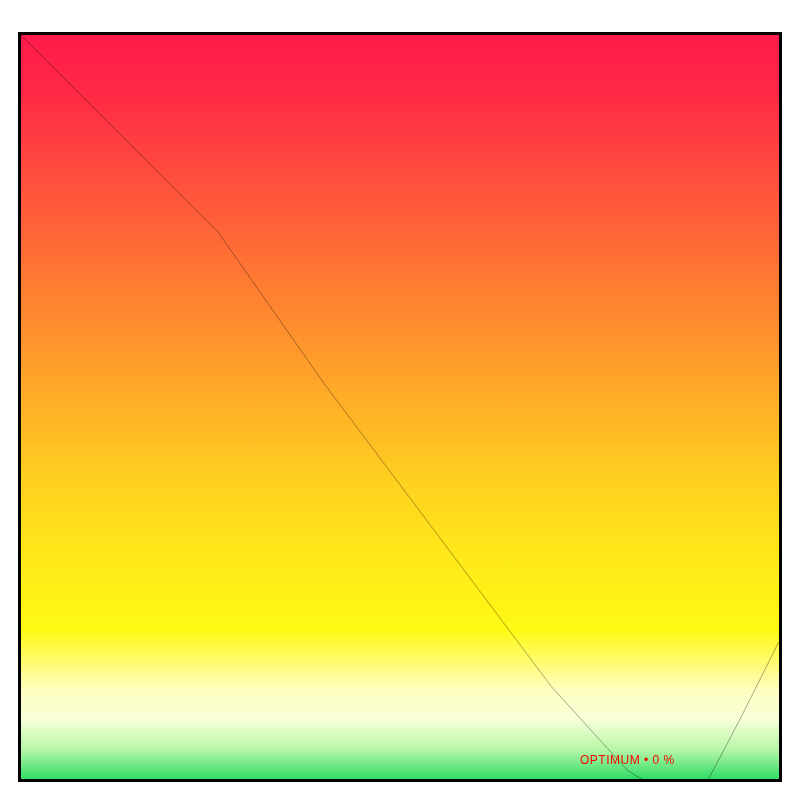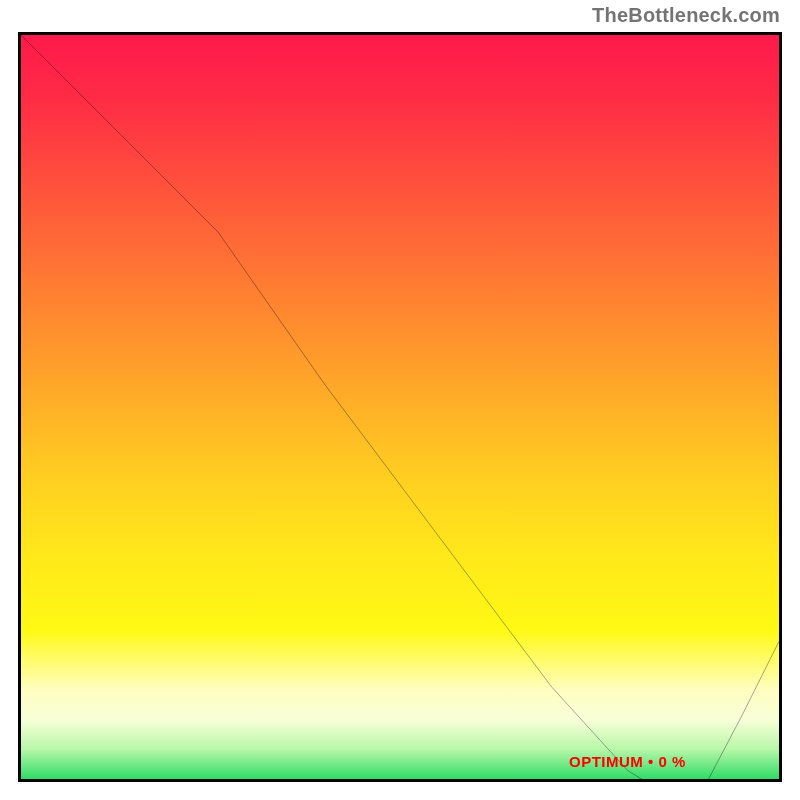--- a/index.html
+++ b/index.html
@@ -14,27 +14,26 @@
   #ff8a2f 38%,
   #ffaa28 48%,
   #ffd020 60%,
   #ffe81a 70%,
   #fff914 80%,
   #fffec0 88%,
   #f8ffd8 92%,
   #b8f7a8 96%,
   #2fdc66 100%)}
 .curve{position:absolute;inset:0}
-.annotation{position:absolute;color:#ff0000;font-size:15px;font-weight:700;letter-spacing:0.5px;white-space:nowrap}
+.annotation{position:absolute;color:#ff0000;font-size:12px;font-weight:400;letter-spacing:0.5px;white-space:nowrap}
 </style>
 </head>
 <body>
 <div class="wrap">
 
-  <div class="attribution">TheBottleneck.com</div>
 
   <div class="plot">
     <div class="gradient"></div>
     <svg class="curve" viewBox="0 0 100 100" preserveAspectRatio="none">
       <polyline id="curve-path" fill="none" stroke="#000" stroke-width="0.35" vector-effect="non-scaling-stroke" points="0,0 10,10 20,20 26,26 40,46 55,66 70,86 80,97 84,99.5 87,100 90,99.5 95,90 100,80"></polyline>
     </svg>
     <div class="annotation" id="anno" style="left: 80%; top: 96.5%; transform: translate(-50%, 0px);">OPTIMUM • 0 %</div>
   </div>
 
 </div>

